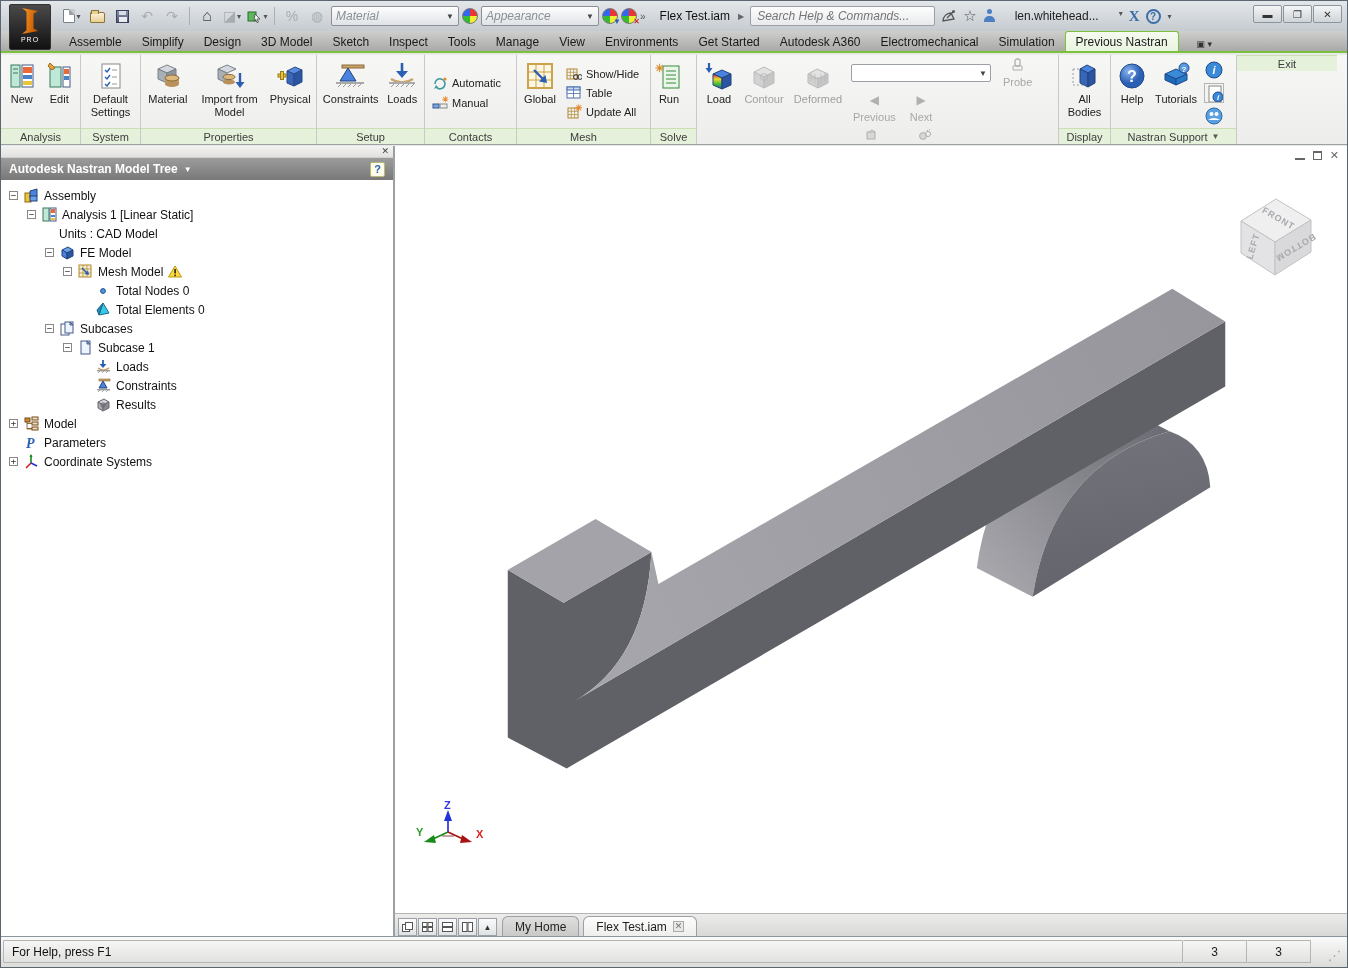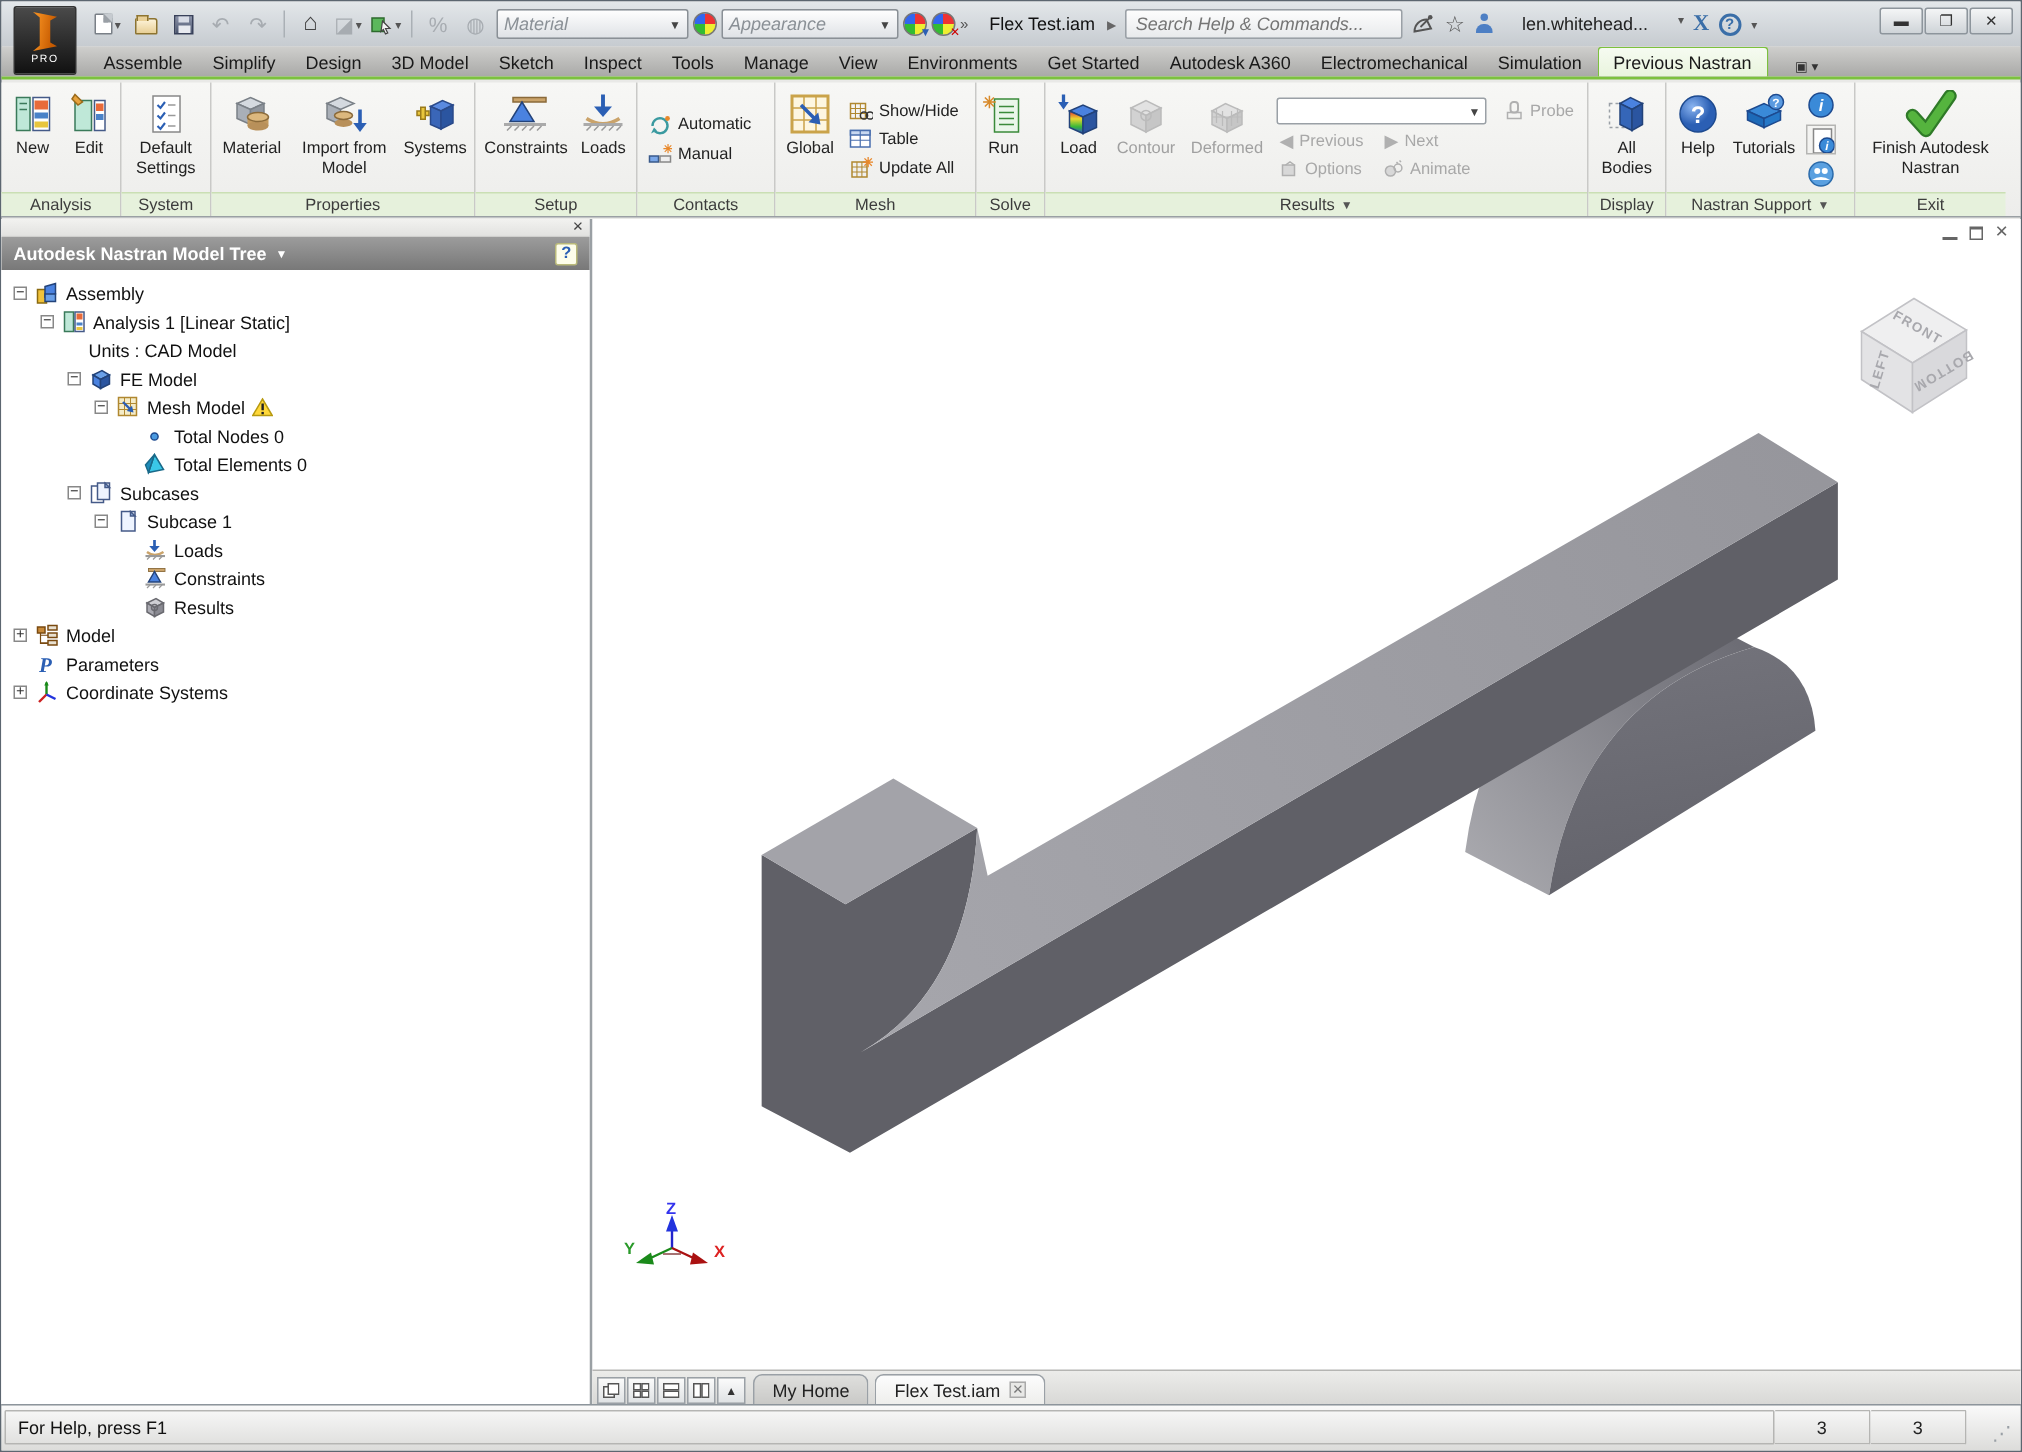--- a/index.html
+++ b/index.html
@@ -66,21 +66,21 @@
   .rbody { flex:1; display:flex; align-items:stretch; padding:2px 2px 0; }
   .rcap { height:16px; background:#e6f1dc; border-top:1px solid #cadfb4; font-size:11px; color:#3c3c3c;
     display:flex; align-items:center; justify-content:center; gap:4px; white-space:nowrap; }
   .rcap .caret { font-size:8px; color:#555; }
   .rbig { display:flex; flex-direction:column; align-items:center; justify-content:flex-start;
     padding:2px 2px; border-radius:2px; text-align:center; font-size:11px; line-height:1.15; color:#222; }
   .rbig .ricon { height:34px; display:flex; align-items:center; justify-content:center; }
   .rbig.disabled { color:#a0a0a0; }
   .rstack { display:flex; flex-direction:column; justify-content:center; gap:2px; padding:0 3px; }
   .rsmall { display:flex; align-items:center; gap:4px; font-size:11px; color:#222; white-space:nowrap; padding:1px 2px; border-radius:2px; }
-  .rsmall.disabled { color:#a8a8a8; }
+  .rsmall.disabled { color:#a8a8a8;flex-direction:column; }
   .res-side { display:flex; flex-direction:column; justify-content:center; gap:3px; padding:0 4px; }
   .res-row { display:flex; align-items:center; gap:10px; }
   .rescombo { width:140px; height:18px; background:#fff; border:1px solid #9aa0a6; border-radius:2px;
     display:flex; align-items:center; justify-content:flex-end; padding:0 3px; }
   .rescombo .arr { font-size:8px; color:#444; }
   .arrow-gray { color:#b0b0b0; font-size:12px; }
 
   
   .main { position:absolute; top:145px; left:0; right:0; bottom:31px; display:flex; background:#fff; }
   .panel { width:394px; border-right:2px solid #9aa0a4; background:#fff; display:flex; flex-direction:column; }
@@ -326,21 +326,21 @@
         <div class="rbig" style="width:48px">
           <span class="ricon">
             <svg width="30" height="30">
                 <polygon points="12,10 20,6 27,9 19,13" fill="#5a8ae0" stroke="#2a4a8a"></polygon>
                 <polygon points="12,10 19,13 19,25 12,22" fill="#3a66b8" stroke="#2a4a8a"></polygon>
                 <polygon points="27,9 19,13 19,25 27,21" fill="#2b55a0" stroke="#2a4a8a"></polygon>
                 <rect x="3" y="13" width="8" height="3" fill="#e8c53d" stroke="#9a7a1a"></rect>
                 <rect x="5.5" y="10.5" width="3" height="8" fill="#e8c53d" stroke="#9a7a1a"></rect>
               </svg>
             </span>
-          <span>Systems</span>
+          <span>Physical</span>
           </div>
       </div>
       <div class="rcap">Properties</div>
     </div>
 
     <div class="rgroup" style="width:108px">
       <div class="rbody">
         <div class="rbig" style="width:64px">
           <span class="ricon">
             <svg width="34" height="30">
@@ -611,31 +611,20 @@
             </svg>
         </div>
       </div>
       <div class="rcap">
           <span>Nastran Support</span>
           <span class="caret">▼</span>
         </div>
     </div>
 
     <div class="rgroup" style="width:100px; border-right:none">
-      <div class="rbody">
-          <div class="rbig" style="width:100%">
-        <span class="ricon">
-          <svg width="36" height="32">
-                <path d="M6 17l9 10L31 4" fill="none" stroke="#2f7a28" stroke-width="9" stroke-linecap="round" stroke-linejoin="round"></path>
-                <path d="M6 17l9 10L31 4" fill="none" stroke="#55b43e" stroke-width="6" stroke-linecap="round" stroke-linejoin="round"></path>
-              </svg>
-            </span>
-        <span>Finish Autodesk Nastran</span>
-          </div>
-        </div>
       <div class="rcap">Exit</div>
     </div>
   </div>
 
   <div class="main">
 
     <div class="panel">
       <div class="panel-top">
           <span class="px">✕</span>
         </div>

